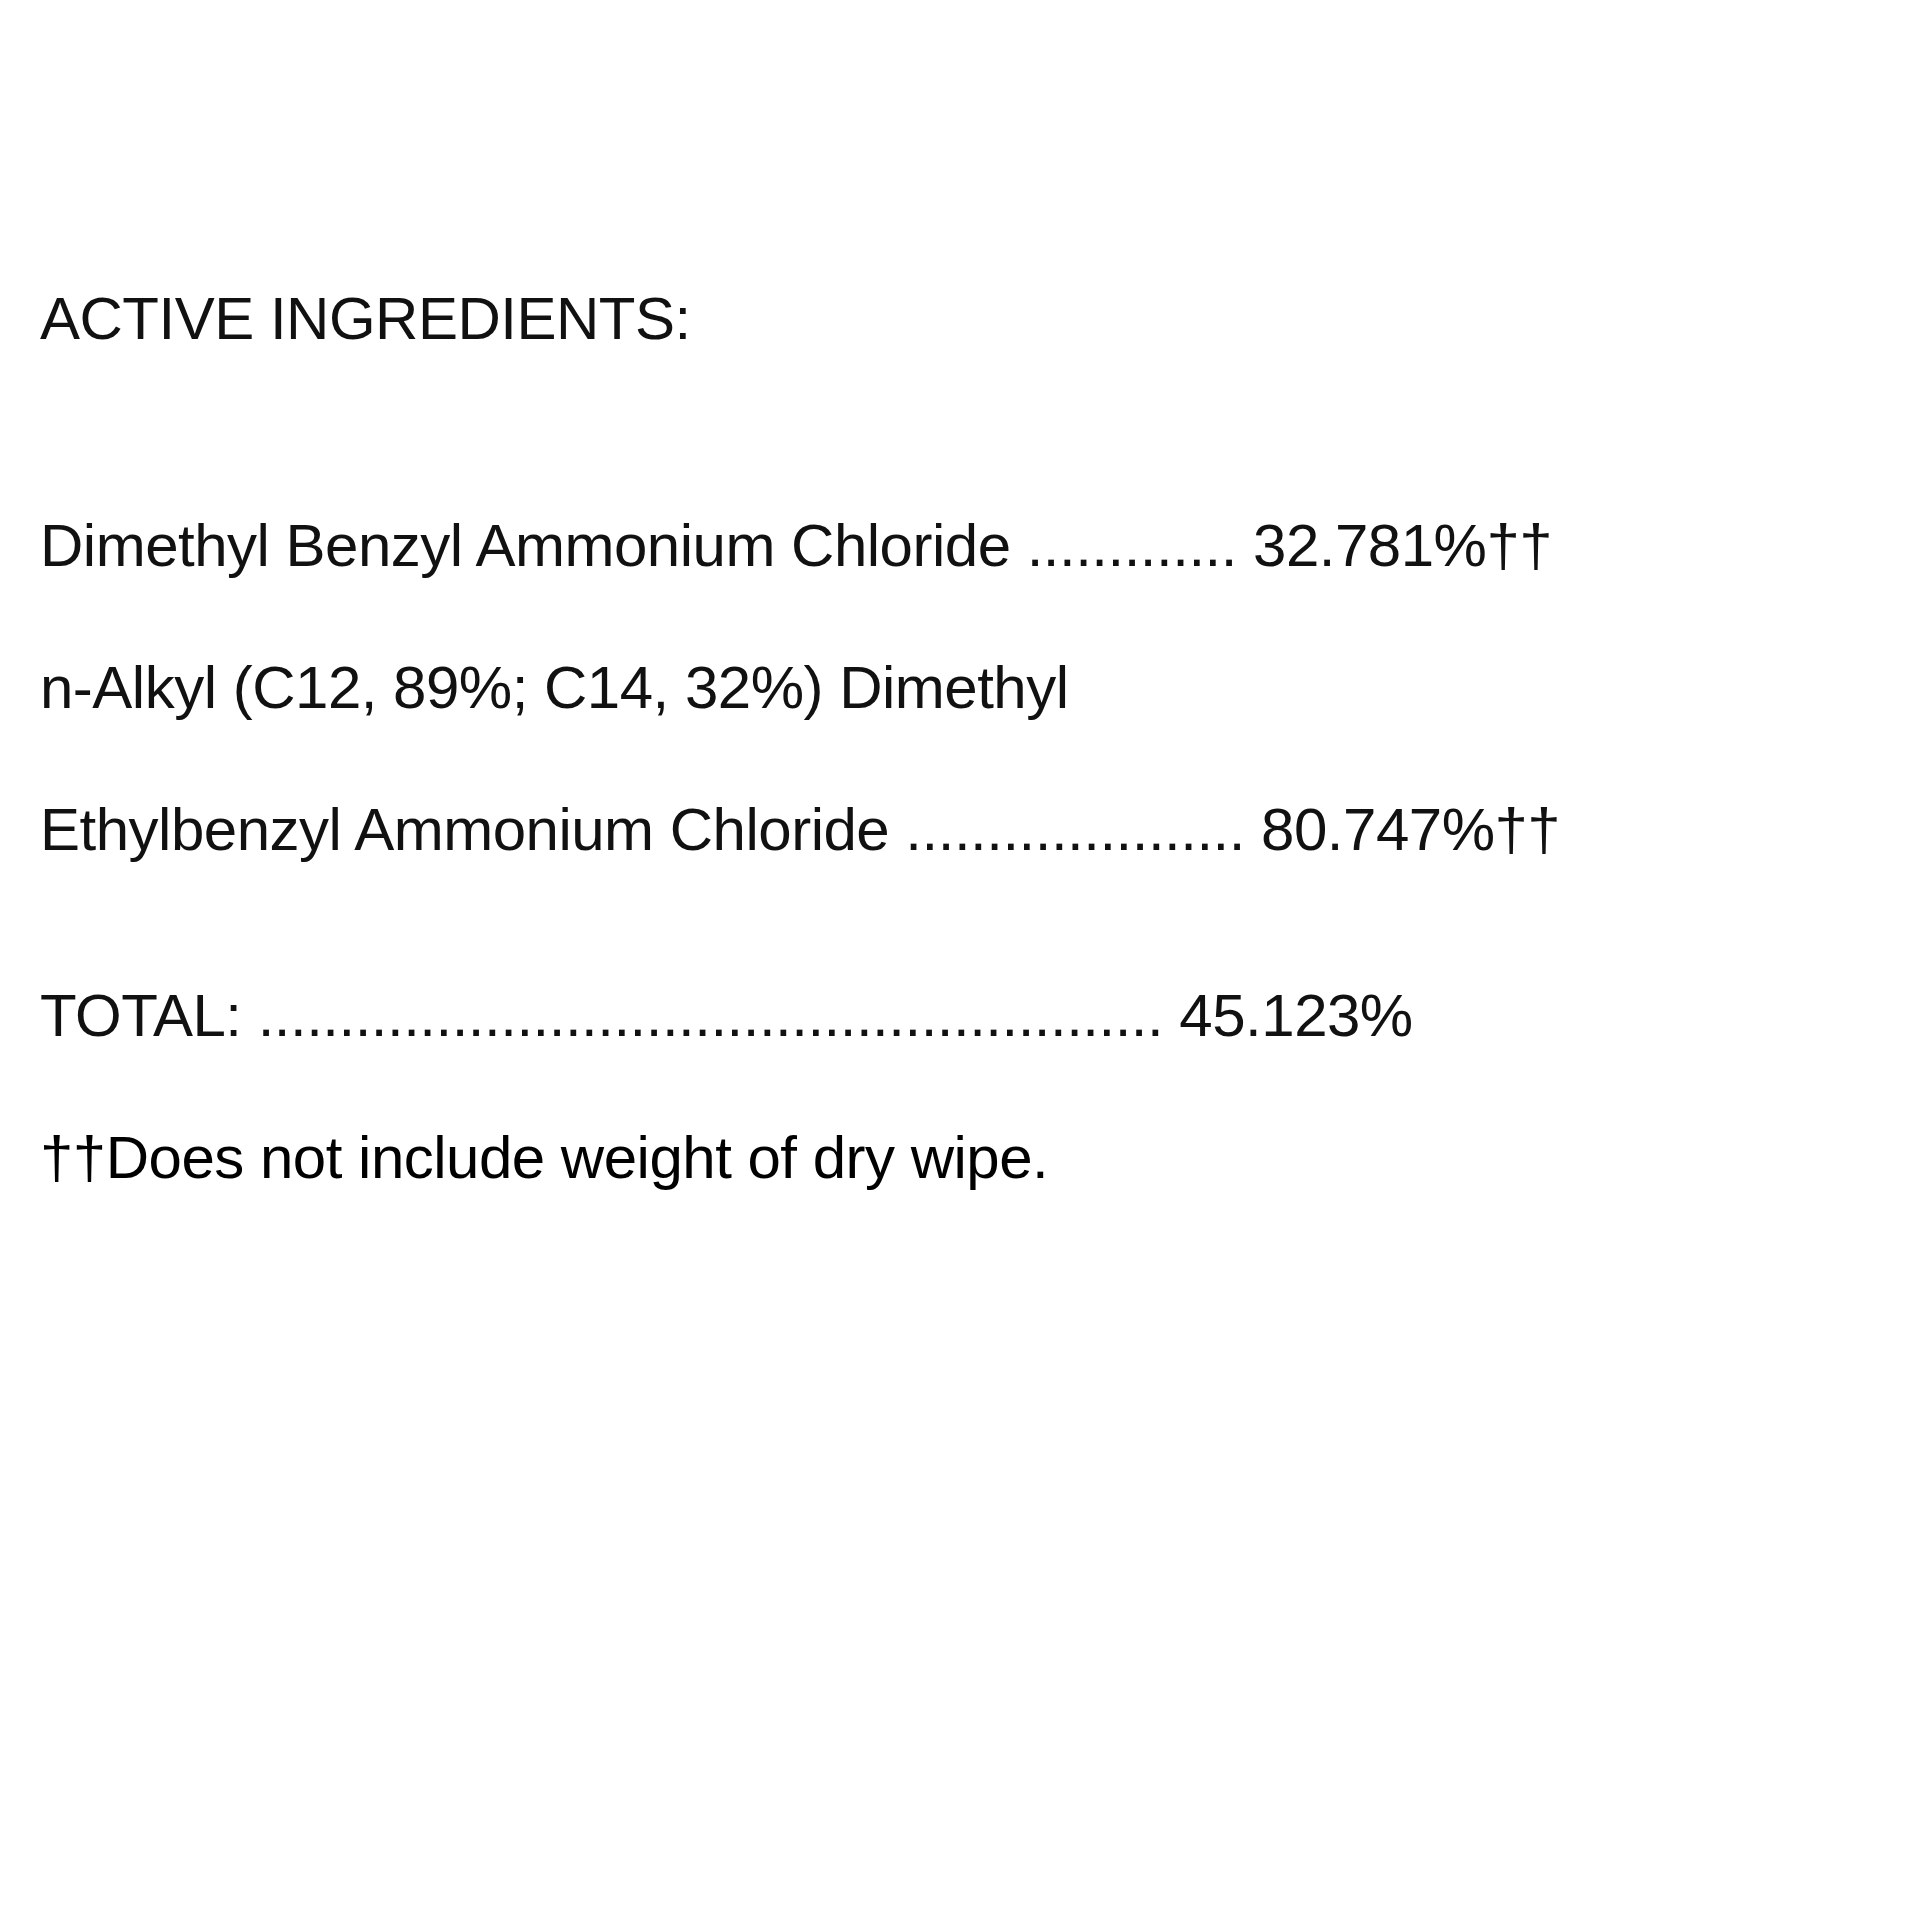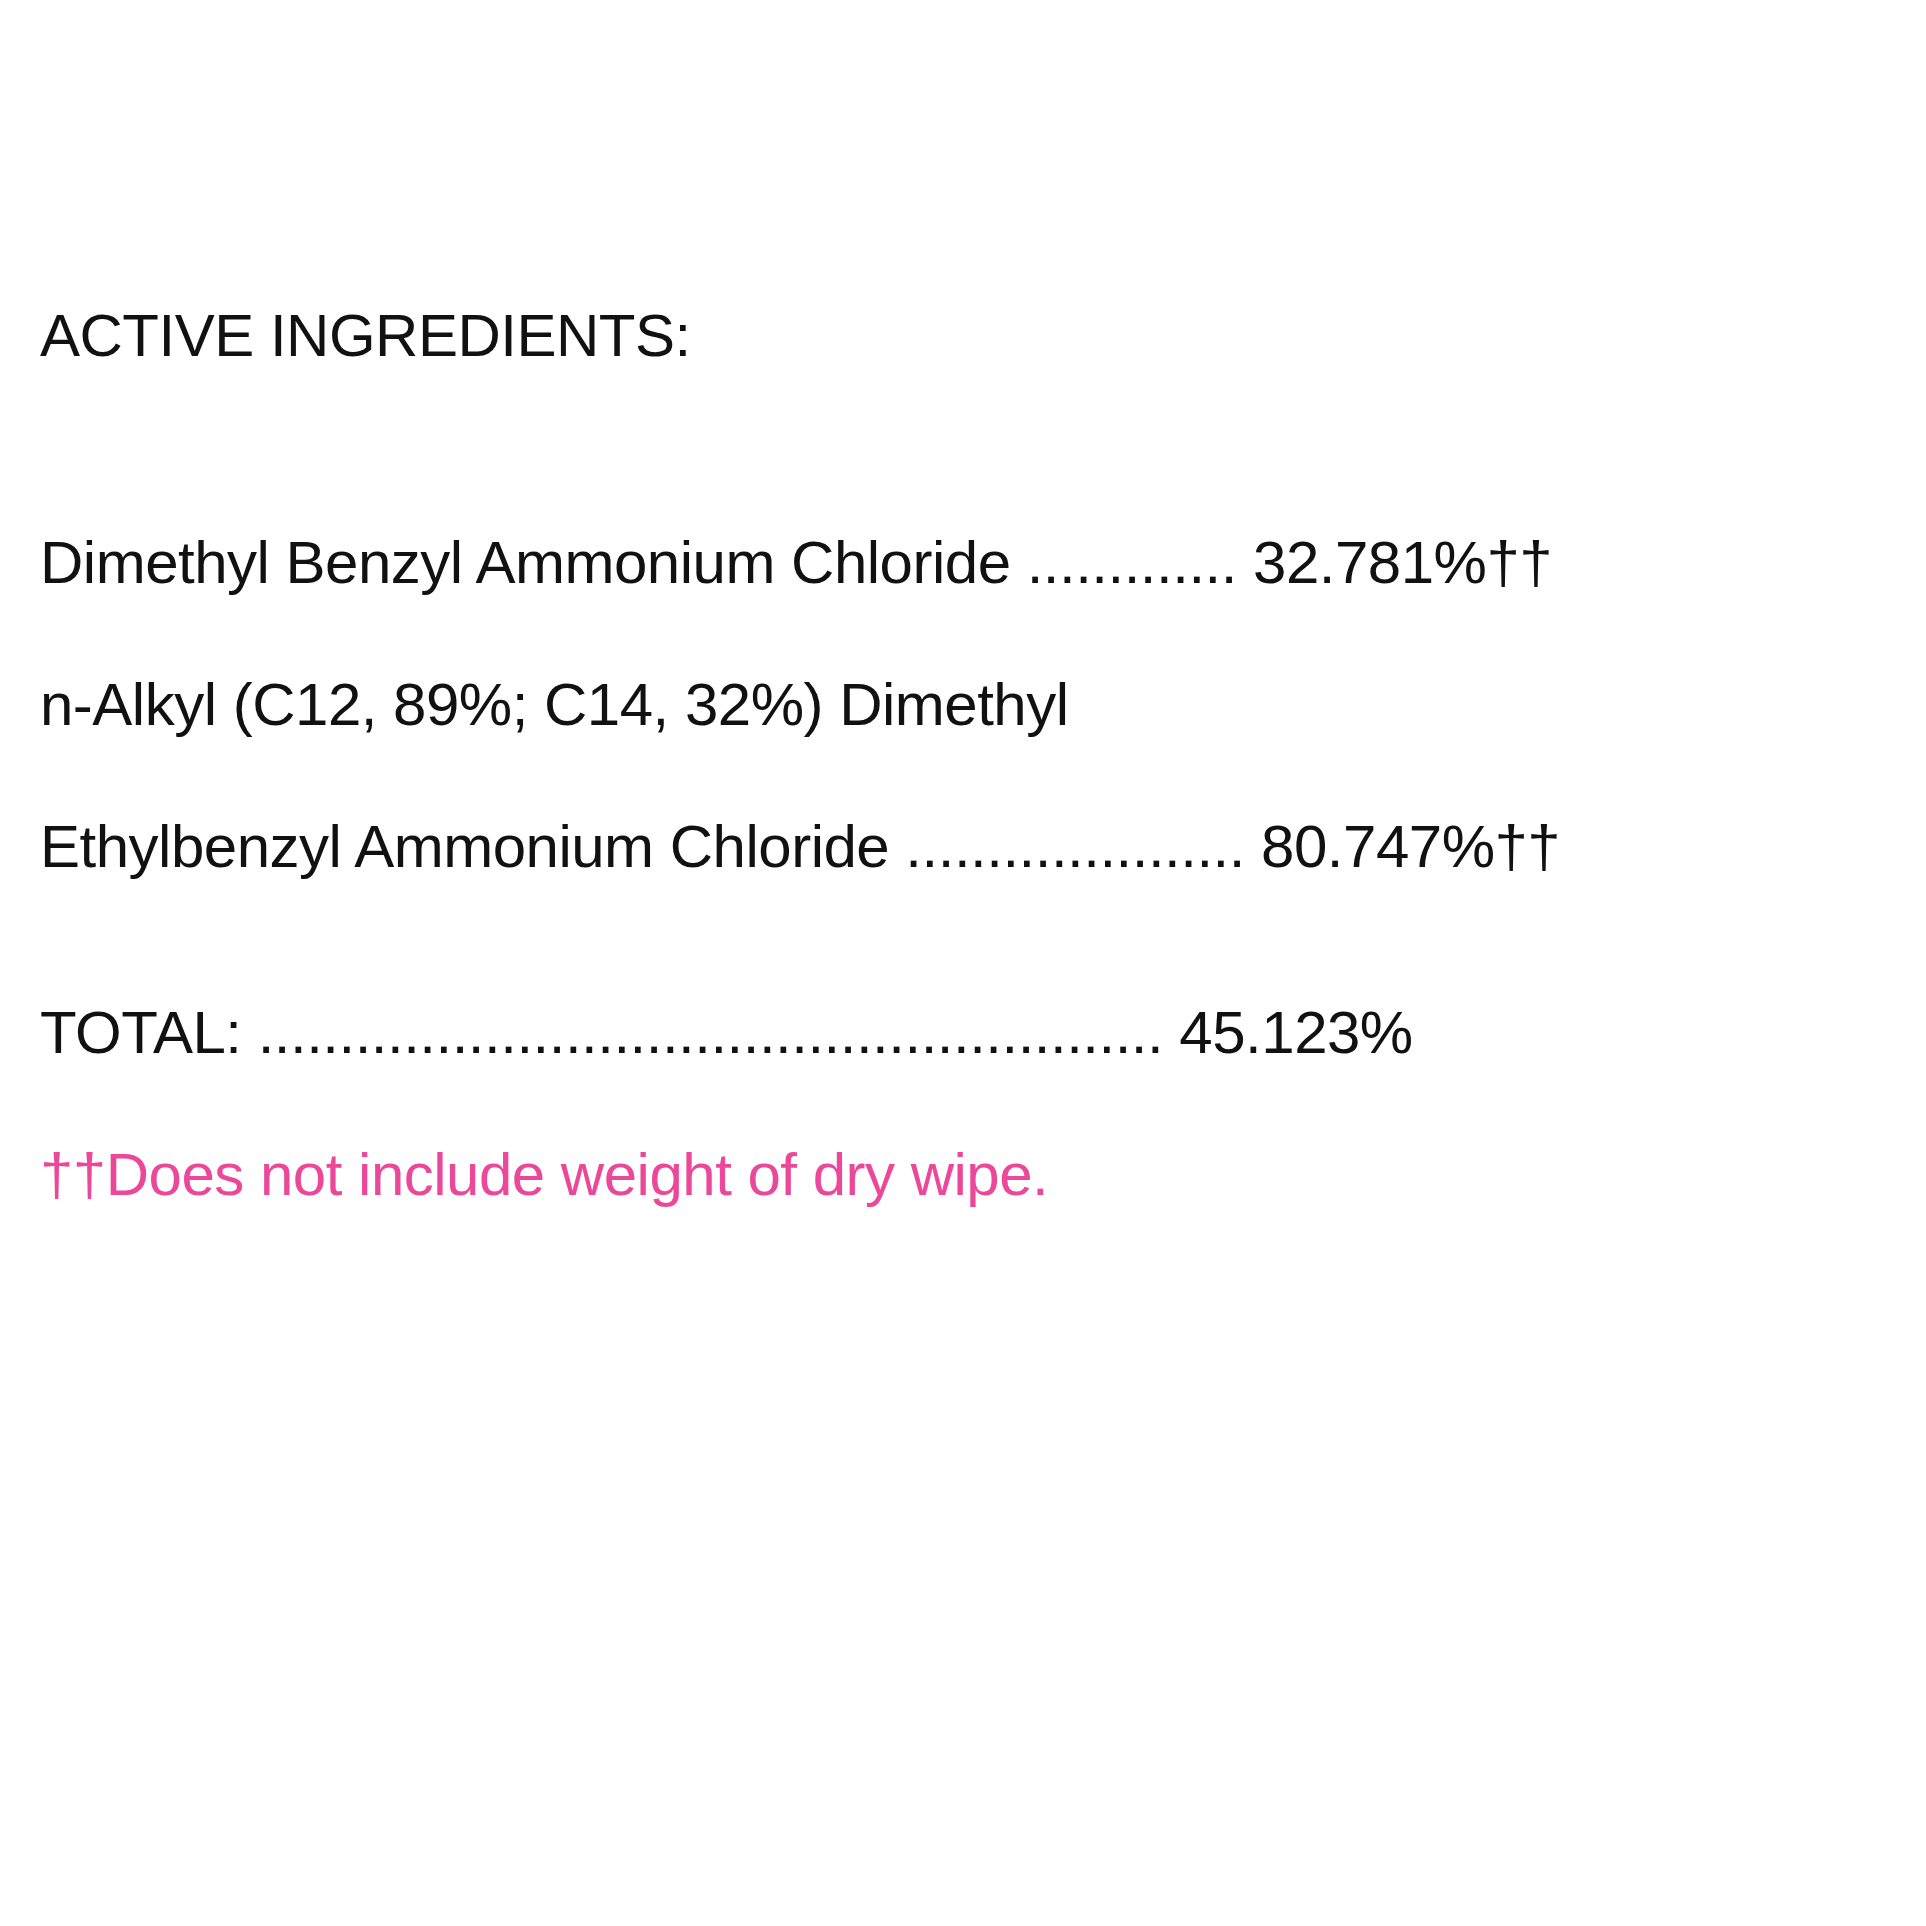--- a/index.html
+++ b/index.html
@@ -18,40 +18,40 @@
     position: absolute;
     left: 0;
     top: 0;
     width: 1927px;
     height: 1927px;
     background: #ffffff;
     box-sizing: border-box;
     padding: 287px 40px 0 40px;
   }
   .ingredient-block {
-    margin: 17px auto;
+    margin: 0 auto;
     width: 1851px;
   }
   .line {
     font-size: 60px;
     line-height: 1.05;
     letter-spacing: -0.5px;
     font-weight: 400;
     color: #111111;
     white-space: pre;
     margin: 0;
   }
   .gap-lg { height: 85px; }
   .gap-md { height: 79px; }
   .gap-sm { height: 44px; }
   .footnote {
     font-size: 60px;
     line-height: 1.05;
     letter-spacing: -0.5px;
-    color: #ec4899;
+    color: #000000;
     white-space: pre;
     margin: 0;
   }
 </style>
 </head>
 <body>
 
 <div class="label-panel">
   <div class="ingredient-block">
 

